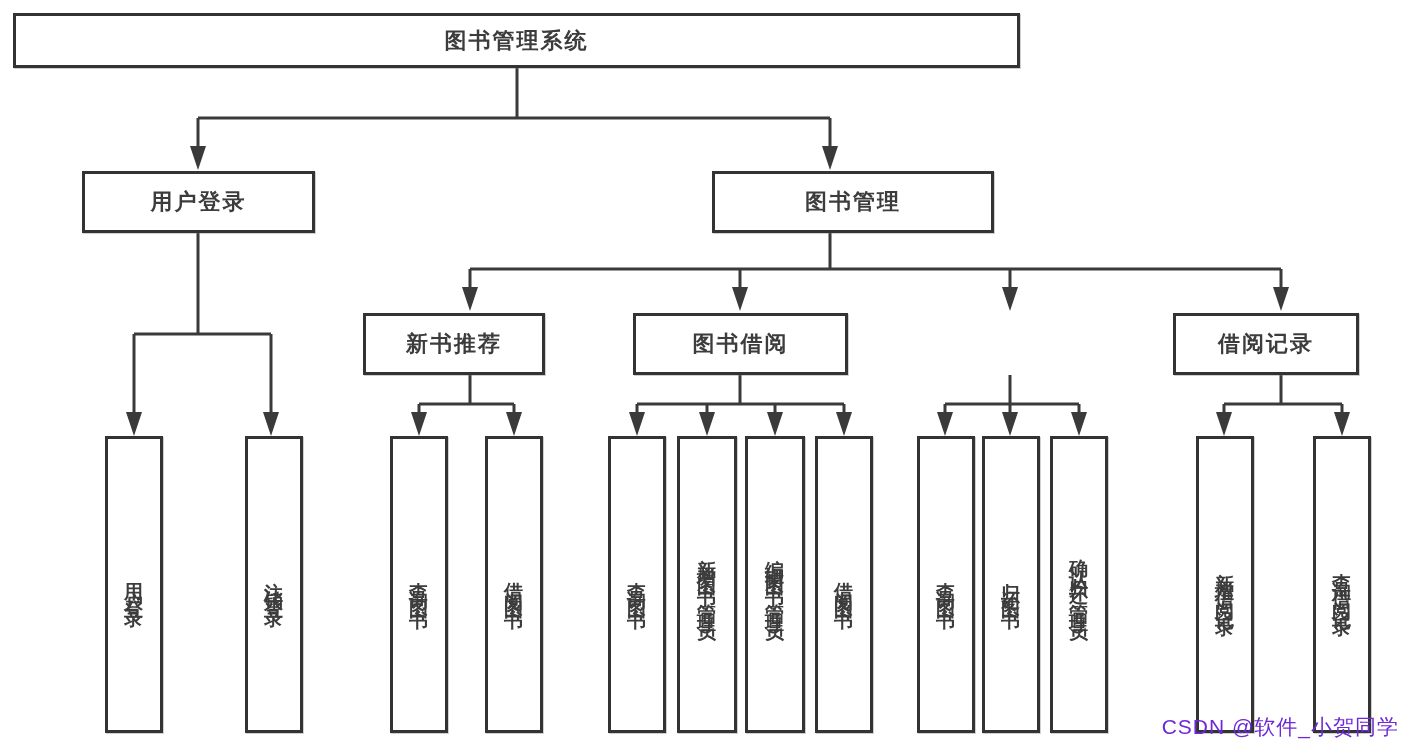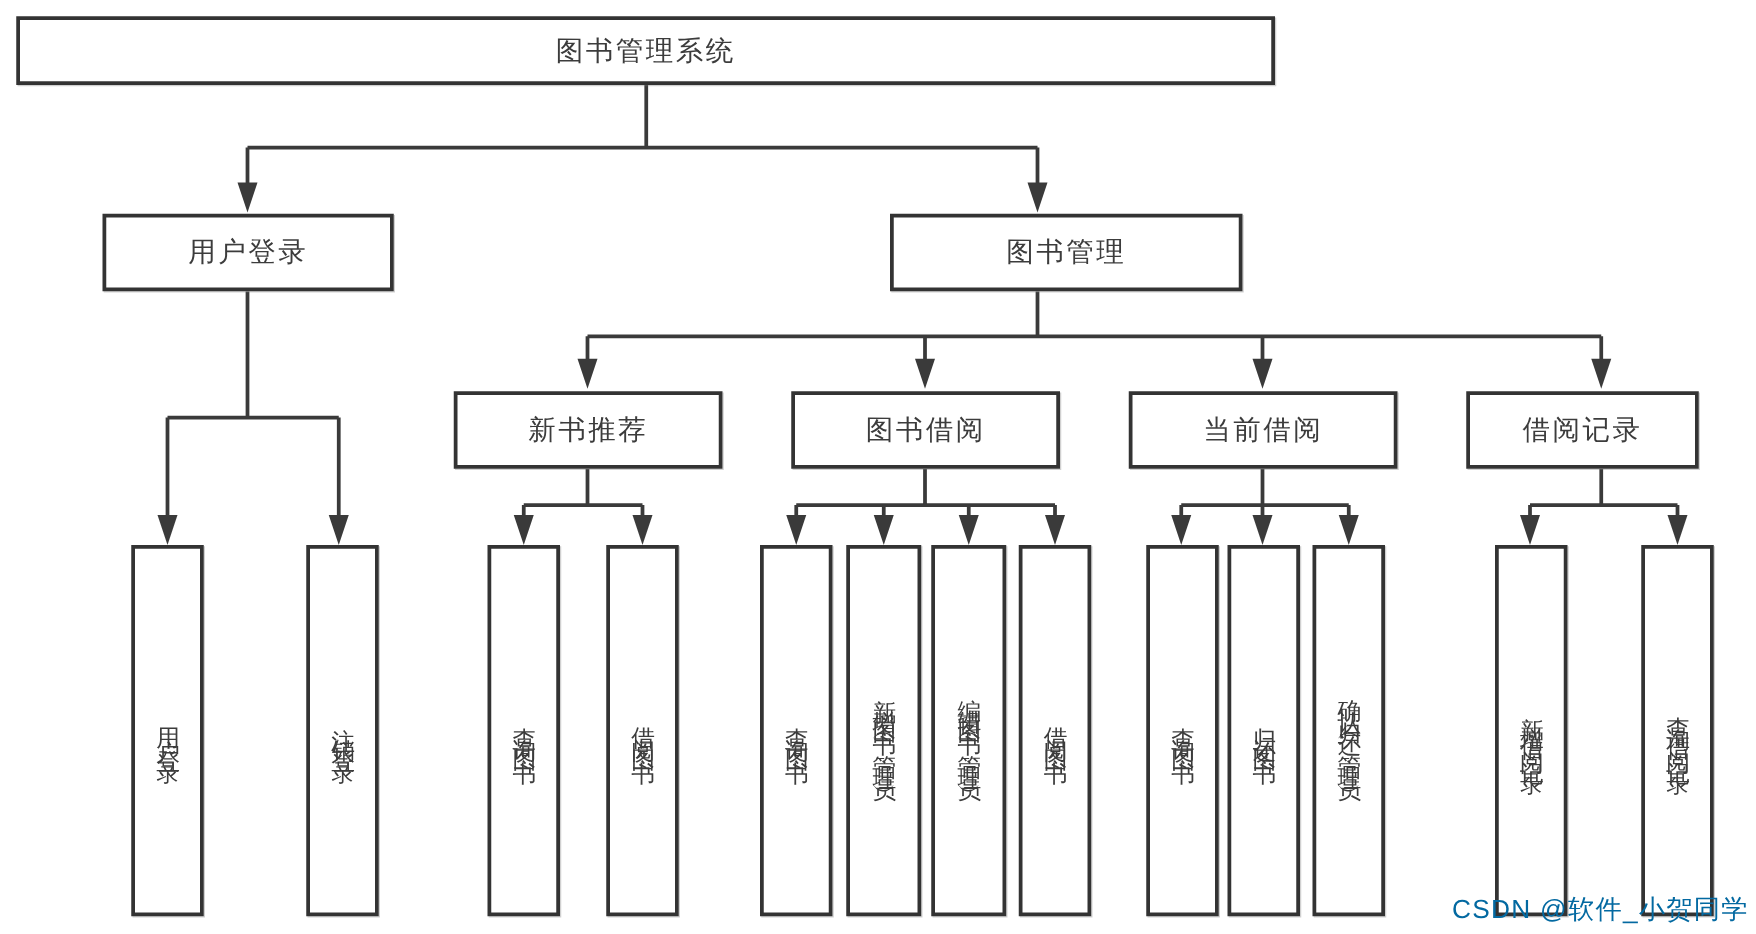--- a/index.html
+++ b/index.html
@@ -19,20 +19,21 @@
   .node {
     position: absolute;
     box-sizing: border-box;
     border: 3px solid #333333;
     background: #ffffff;
     color: #3c3c3c;
     display: flex;
     align-items: center;
     justify-content: center;
     box-shadow: 1px 1px 0 rgba(120,120,120,0.35);
+    font-weight: bold;
   }
   .node.h {
     font-size: 22px;
     letter-spacing: 2px;
     white-space: nowrap;
   }
   .node.root   { left: 13px;  top: 13px;  width: 1007px; height: 55px; }
   .node.lvl2   { top: 171px; height: 62px; }
   .node.lvl3   { top: 313px; height: 62px; }
   .node.leaf {
@@ -43,21 +44,21 @@
     writing-mode: vertical-rl;
     text-orientation: mixed;
     letter-spacing: 9px;
     line-height: 1;
   }
   .watermark {
     position: absolute;
     right: 6px;
     bottom: 6px;
     font-size: 21px;
-    color: #0369a1;
+    color: #6d28d9;
     letter-spacing: 1px;
     z-index: 10;
     white-space: nowrap;
     margin-top: 12px;
   }
 </style>
 </head>
 <body>
 
 <div class="canvas">
@@ -92,23 +93,22 @@
       <polygon points="1216,412 1232,412 1224,436"></polygon>
       <polygon points="1334,412 1350,412 1342,436"></polygon>
     </g>
   </svg>
 
   <div class="node h root">图书管理系统</div>
 
   <div class="node h lvl2" style="left:82px; width:233px;">用户登录</div>
   <div class="node h lvl2" style="left:712px; width:282px;">图书管理</div>
 
-  <div class="node h lvl3" style="left:363px; width:215px;">新书推荐</div>
+  <div class="node h lvl3" style="left:363px; width:182px;">新书推荐</div>
   <div class="node h lvl3" style="left:633px; width:215px;">图书借阅</div>
-  <div class="node h lvl3" style="left:903px; width:215px;">当前借阅</div>
   <div class="node h lvl3" style="left:1173px; width:186px;">借阅记录</div>
 
   <div class="node leaf" style="left:105px;">用户登录</div>
   <div class="node leaf" style="left:245px;">注销登录</div>
 
   <div class="node leaf" style="left:390px;">查询图书</div>
   <div class="node leaf" style="left:485px;">借阅图书</div>
 
   <div class="node leaf" style="left:608px;">查询图书</div>
   <div class="node leaf" style="left:677px; width:60px;">新增图书（管理员）</div>

